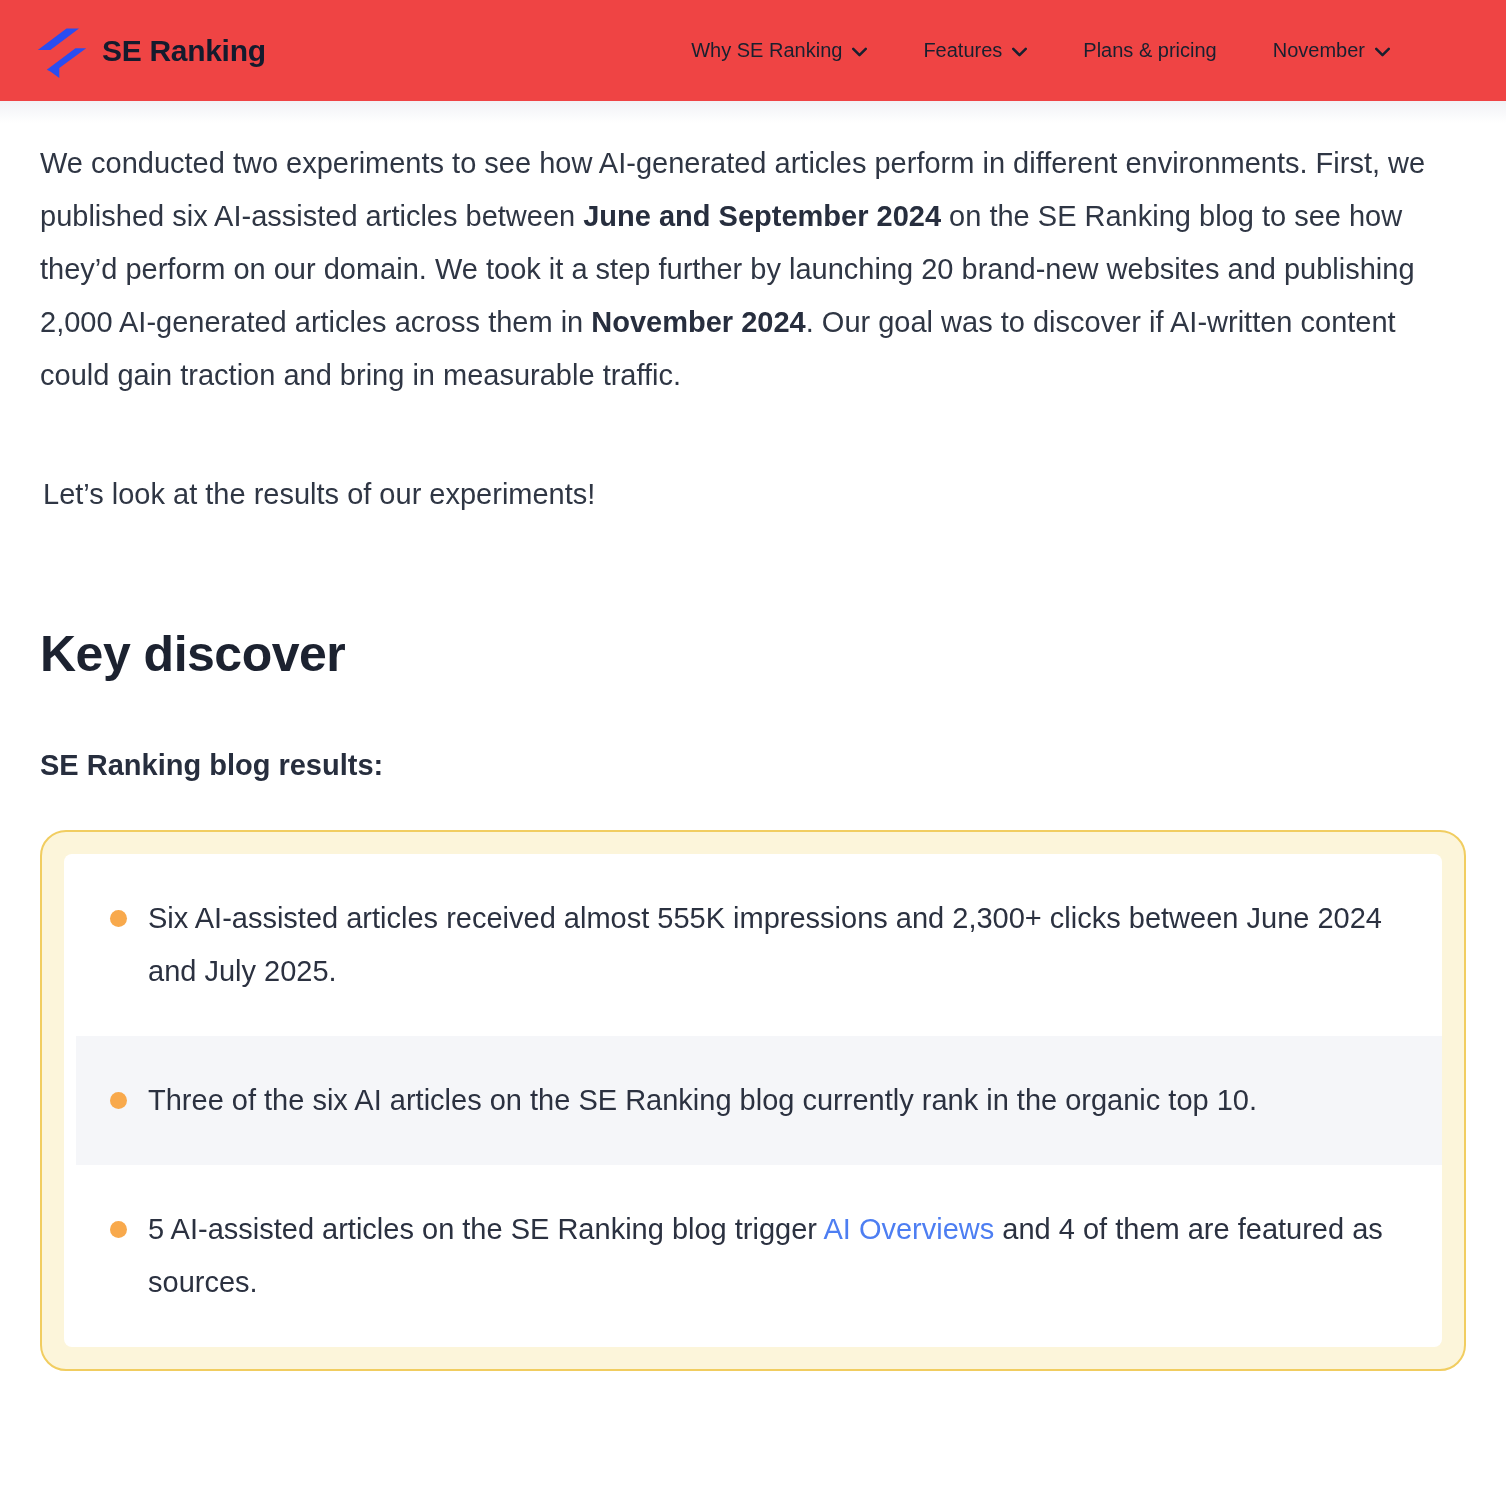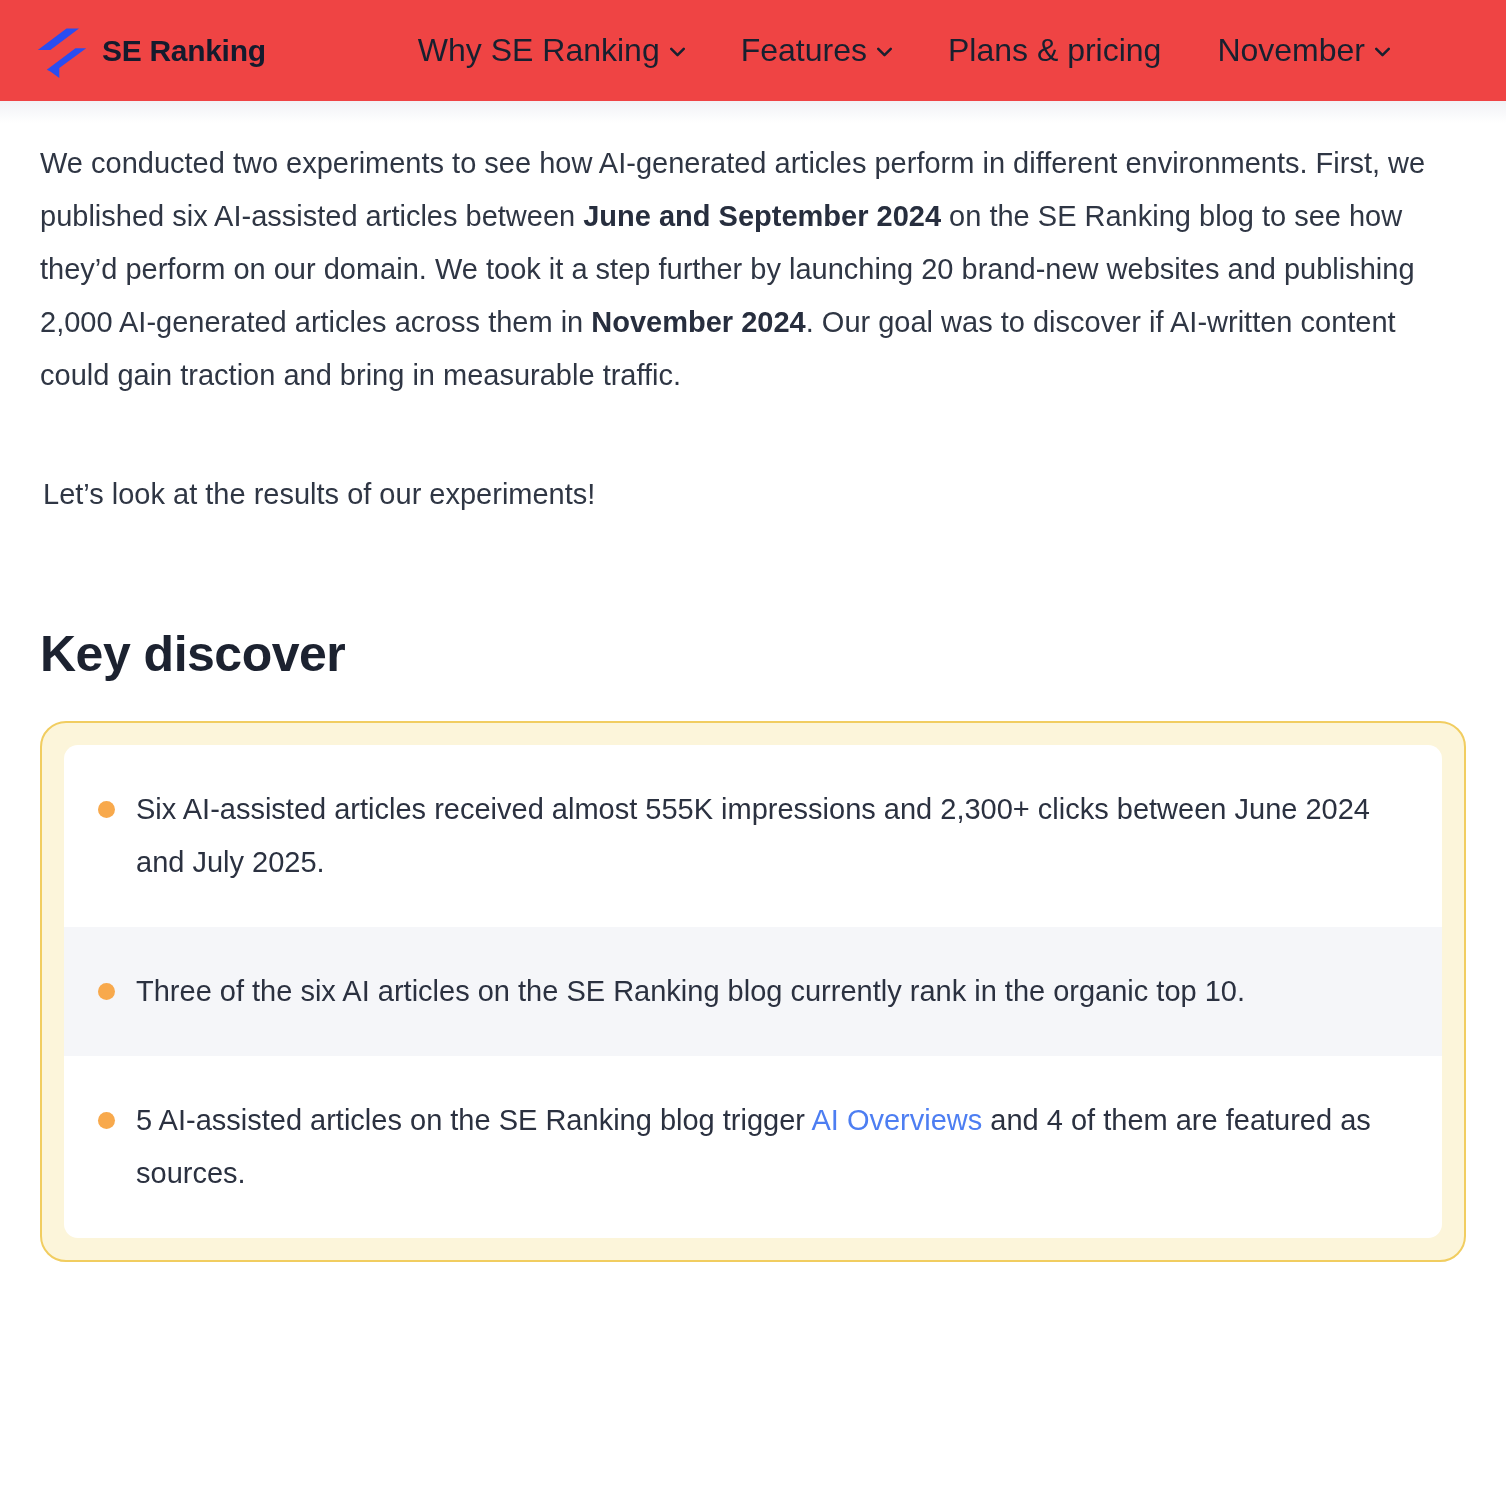--- a/index.html
+++ b/index.html
@@ -38,21 +38,21 @@
     display: flex;
     align-items: center;
     gap: 56px;
     margin-left: auto;
     margin-right: 80px;
   }
   .nav-item {
     display: flex;
     align-items: center;
     gap: 10px;
-    font-size: 32px;
+    font-size: 20px;
     font-weight: 500;
     color: #18202f;
     text-decoration: none;
     cursor: pointer;
     white-space: nowrap;
   }
   .chev {
     width: 15px;
     height: 10px;
     stroke: #18202f;
@@ -92,22 +92,23 @@
   
   .results-box {
     margin: 38px 0 0;
     border: 2px solid #f1cd60;
     border-radius: 26px;
     background: #fcf5da;
     padding: 22px;
   }
   .results-card {
     background: #ffffff;
-    border-radius: 14px;
+    border-radius: 8px;
     overflow: hidden;
+    padding-left: 12px;
   }
   .result-item {
     position: relative;
     padding: 38px 56px 38px 72px;
     font-size: 29px;
     line-height: 53px;
     color: #2b3140;
   }
   .result-item.striped { background: #f5f6f9; }
   .dot {
@@ -155,20 +156,21 @@
     </a>
   </nav>
 </header>
 <div class="header-shadow"></div>
 
 <main class="content">
   <p class="body-text intro"><span>We conducted two experiments to see how AI-generated articles perform in different environments. First, we published six AI-assisted articles between </span><span class="bold">June and September 2024</span><span> on the SE Ranking blog to see how they’d perform on our domain. We took it a step further by launching 20 brand-new websites and publishing 2,000 AI-generated articles across them in </span><span class="bold">November 2024</span><span>. Our goal was to discover if AI-written content could gain traction and bring in measurable traffic.</span></p>
   <p class="body-text leadin">Let’s look at the results of our experiments!</p>
 
   <h2 class="section-heading">Key discover</h2>
+  <p class="body-text sub"><span class="bold">SE Ranking blog results:</span></p>
 
   <section class="results-box">
     <div class="results-card">
       <div class="result-item">
         <span class="dot"></span>
         <span class="result-text"><span>Six AI-assisted articles received almost 555K impressions and 2,300+ clicks between June 2024 and July 2025.</span></span>
       </div>
       <div class="result-item striped">
         <span class="dot"></span>
         <span class="result-text"><span>Three of the six AI articles on the SE Ranking blog currently rank in the organic top 10.</span></span>

